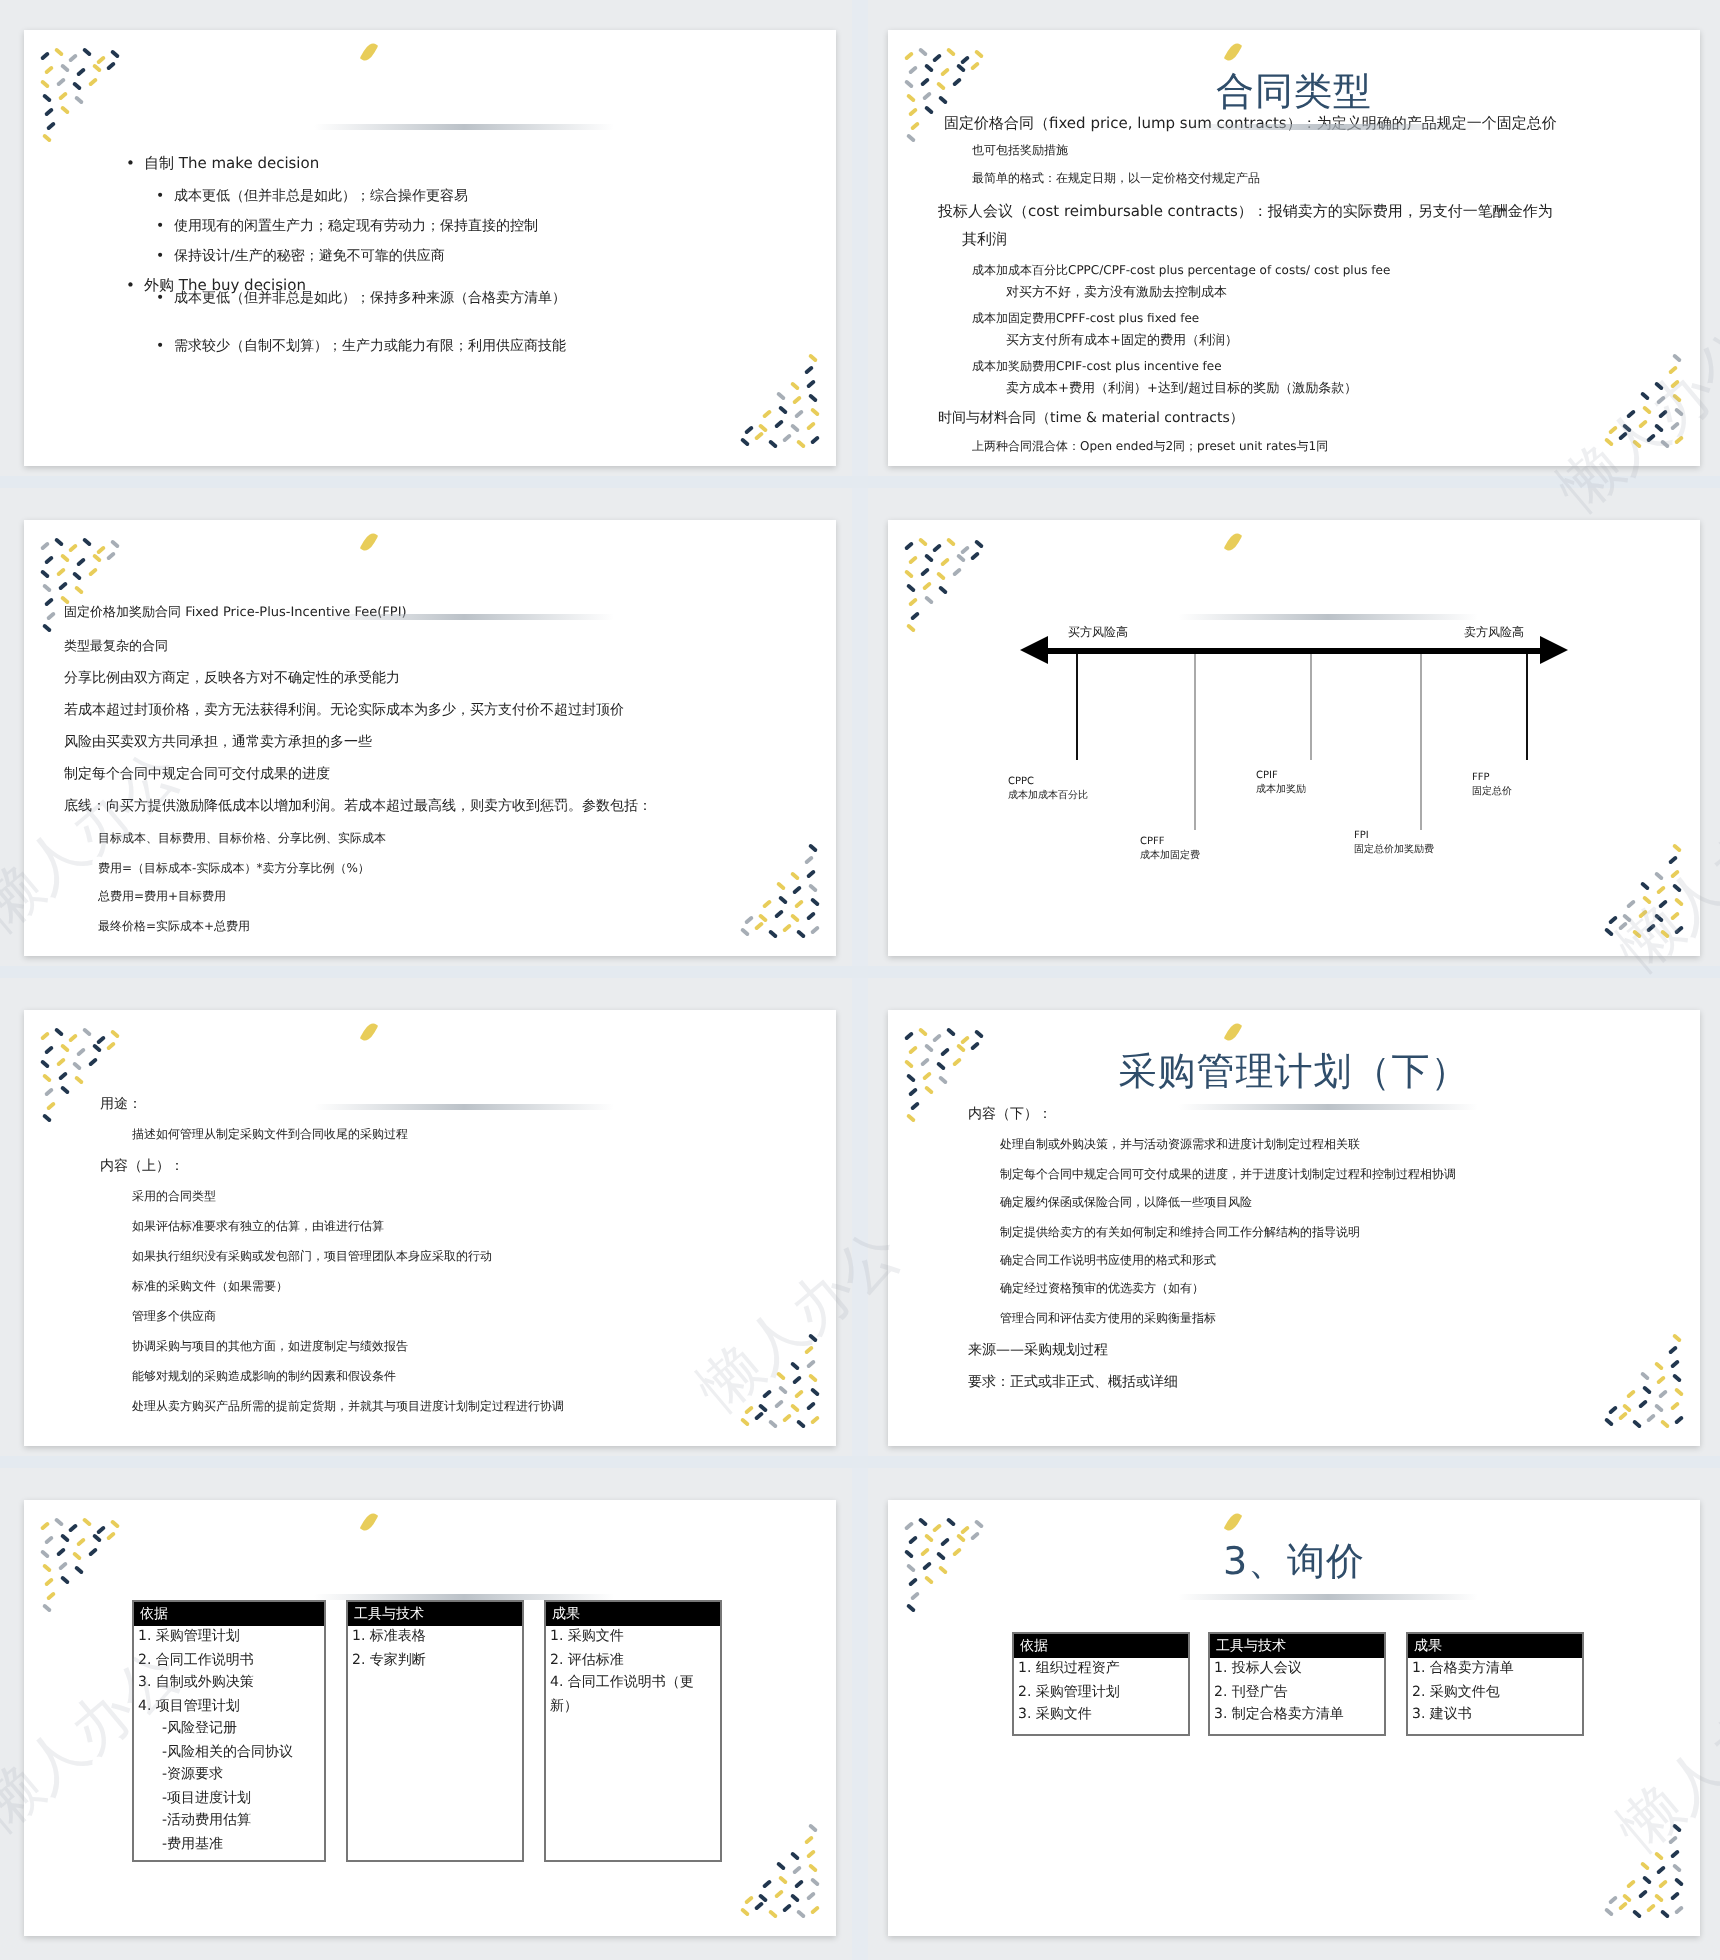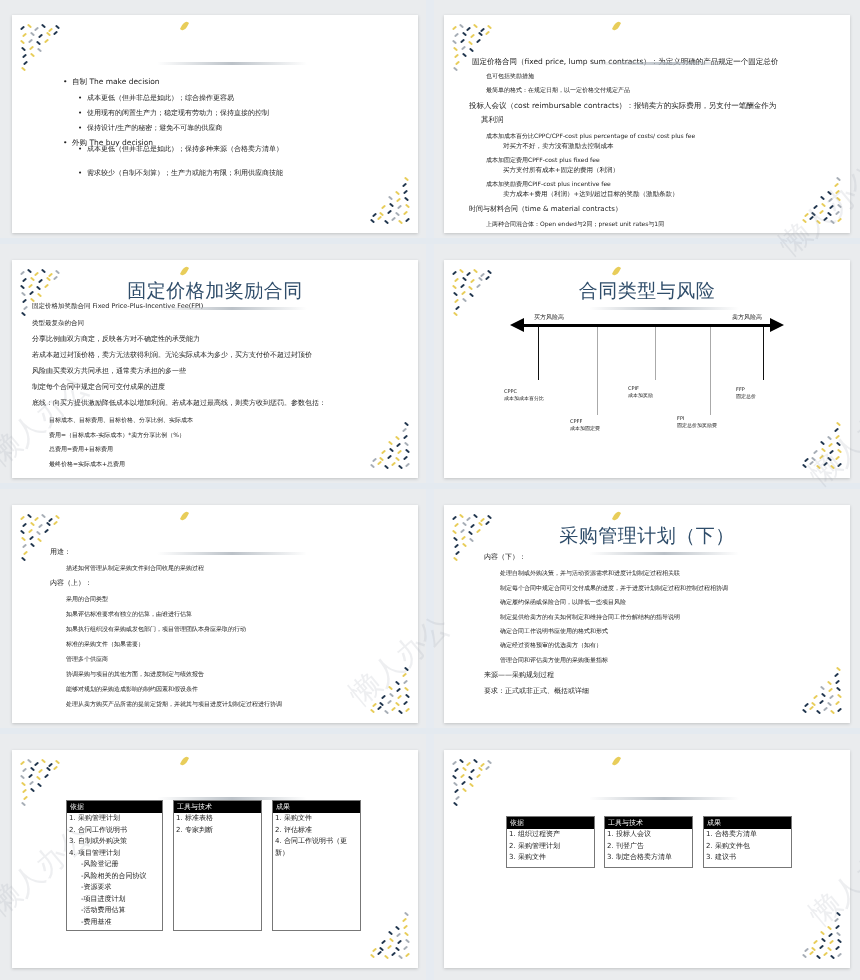--- a/index.html
+++ b/index.html
@@ -144,20 +144,21 @@
       <span style="left: 11px; top: 24px; background: rgb(232, 205, 90); transform: rotate(-40deg);"></span>
       <span style="left: 19px; top: 26px; background: rgb(167, 174, 182); transform: rotate(40deg);"></span>
       <span style="left: 4px; top: 32px; background: rgb(34, 55, 79); transform: rotate(-40deg);"></span>
       <span style="left: 12px; top: 31px; background: rgb(232, 205, 90); transform: rotate(40deg);"></span>
       <span style="left: 5px; top: 39px; background: rgb(34, 55, 79); transform: rotate(-40deg);"></span>
       <span style="left: 3px; top: 45px; background: rgb(232, 205, 90); transform: rotate(40deg);"></span>
     </div>
   </div>
 
 <div class="slide" id="s1" style="left:444px; top:15px">
+  <div class="title">合同类型</div>
   <div class="content">
     <div class="row" style="left:28px; top:43px; font-size:7.5px">固定价格合同（fixed price, lump sum contracts）：为定义明确的产品规定一个固定总价</div>
     <div class="row" style="left:42px; top:58px; font-size:6px">也可包括奖励措施</div>
     <div class="row" style="left:42px; top:72px; font-size:6px">最简单的格式：在规定日期，以一定价格交付规定产品</div>
     <div class="row" style="left:25px; top:87px; font-size:7.5px">投标人会议（cost reimbursable contracts）：报销卖方的实际费用，另支付一笔酬金作为</div>
     <div class="row" style="left:37px; top:101px; font-size:7.5px">其利润</div>
     <div class="row" style="left:42px; top:118px; font-size:6px">成本加成本百分比CPPC/CPF-cost plus percentage of costs/ cost plus fee</div>
     <div class="row" style="left:59px; top:128px; font-size:6.5px">对买方不好，卖方没有激励去控制成本</div>
     <div class="row" style="left:42px; top:142px; font-size:6px">成本加固定费用CPFF-cost plus fixed fee</div>
     <div class="row" style="left:59px; top:152px; font-size:6.5px">买方支付所有成本+固定的费用（利润）</div>
@@ -212,21 +213,20 @@
       <span style="left: 11px; top: 24px; background: rgb(167, 174, 182); transform: rotate(-40deg);"></span>
       <span style="left: 19px; top: 26px; background: rgb(34, 55, 79); transform: rotate(40deg);"></span>
       <span style="left: 4px; top: 32px; background: rgb(232, 205, 90); transform: rotate(-40deg);"></span>
       <span style="left: 12px; top: 31px; background: rgb(34, 55, 79); transform: rotate(40deg);"></span>
       <span style="left: 5px; top: 39px; background: rgb(232, 205, 90); transform: rotate(-40deg);"></span>
       <span style="left: 3px; top: 45px; background: rgb(167, 174, 182); transform: rotate(40deg);"></span>
     </div>
   </div>
 
 <div class="slide" id="s2" style="left:12px; top:260px">
-  <div class="title">固定价格加奖励合同</div>
   <div class="content">
     <div class="row" style="left:20px; top:43px; font-size:6.5px">固定价格加奖励合同 Fixed Price-Plus-Incentive Fee(FPI)</div>
     <div class="row" style="left:20px; top:60px; font-size:6.5px">类型最复杂的合同</div>
     <div class="row" style="left:20px; top:76px; font-size:7px">分享比例由双方商定，反映各方对不确定性的承受能力</div>
     <div class="row" style="left:20px; top:92px; font-size:7px">若成本超过封顶价格，卖方无法获得利润。无论实际成本为多少，买方支付价不超过封顶价</div>
     <div class="row" style="left:20px; top:108px; font-size:7px">风险由买卖双方共同承担，通常卖方承担的多一些</div>
     <div class="row" style="left:20px; top:124px; font-size:7px">制定每个合同中规定合同可交付成果的进度</div>
     <div class="row" style="left:20px; top:140px; font-size:7px">底线：向买方提供激励降低成本以增加利润。若成本超过最高线，则卖方收到惩罚。参数包括：</div>
     <div class="row" style="left:37px; top:157px; font-size:6px">目标成本、目标费用、目标价格、分享比例、实际成本</div>
     <div class="row" style="left:37px; top:172px; font-size:6px">费用=（目标成本-实际成本）*卖方分享比例（%）</div>
@@ -279,21 +279,20 @@
       <span style="left: 11px; top: 24px; background: rgb(34, 55, 79); transform: rotate(-40deg);"></span>
       <span style="left: 19px; top: 26px; background: rgb(232, 205, 90); transform: rotate(40deg);"></span>
       <span style="left: 4px; top: 32px; background: rgb(34, 55, 79); transform: rotate(-40deg);"></span>
       <span style="left: 12px; top: 31px; background: rgb(232, 205, 90); transform: rotate(40deg);"></span>
       <span style="left: 5px; top: 39px; background: rgb(167, 174, 182); transform: rotate(-40deg);"></span>
       <span style="left: 3px; top: 45px; background: rgb(34, 55, 79); transform: rotate(40deg);"></span>
     </div>
   </div>
 
 <div class="slide" id="s3" style="left:444px; top:260px">
-  <div class="title">合同类型与风险</div>
   <div>
     <div class="dlabel" style="left:90px; top:53px; font-size:6px">买方风险高</div>
     <div class="dlabel" style="left:288px; top:53px; font-size:6px">卖方风险高</div>
     <div class="arrow-l" style="left:66px; top:58px"></div>
     <div class="axis" style="left:78px; top:64px; width:250px"></div>
     <div class="arrow-r" style="left:326px; top:58px"></div>
 
     <div class="tick dark" style="left:94px; top:67px; height:53px"></div>
     <div class="tick light" style="left:153px; top:67px; height:88px"></div>
     <div class="tick light" style="left:211px; top:67px; height:53px"></div>
@@ -577,20 +576,21 @@
       <span style="left: 11px; top: 24px; background: rgb(167, 174, 182); transform: rotate(-40deg);"></span>
       <span style="left: 19px; top: 26px; background: rgb(34, 55, 79); transform: rotate(40deg);"></span>
       <span style="left: 4px; top: 32px; background: rgb(232, 205, 90); transform: rotate(-40deg);"></span>
       <span style="left: 12px; top: 31px; background: rgb(34, 55, 79); transform: rotate(40deg);"></span>
       <span style="left: 5px; top: 39px; background: rgb(232, 205, 90); transform: rotate(-40deg);"></span>
       <span style="left: 3px; top: 45px; background: rgb(167, 174, 182); transform: rotate(40deg);"></span>
     </div>
   </div>
 
 <div class="slide" id="s7" style="left:444px; top:750px">
+  <div class="title">3、询价</div>
   <div class="box" style="left:62px; top:66px; width:89px; height:52px">
     <div class="hd">依据</div>
     <div class="it">1. 组织过程资产</div>
     <div class="it">2. 采购管理计划</div>
     <div class="it">3. 采购文件</div>
   </div>
   <div class="box" style="left:160px; top:66px; width:89px; height:52px">
     <div class="hd">工具与技术</div>
     <div class="it">1. 投标人会议</div>
     <div class="it">2. 刊登广告</div>

